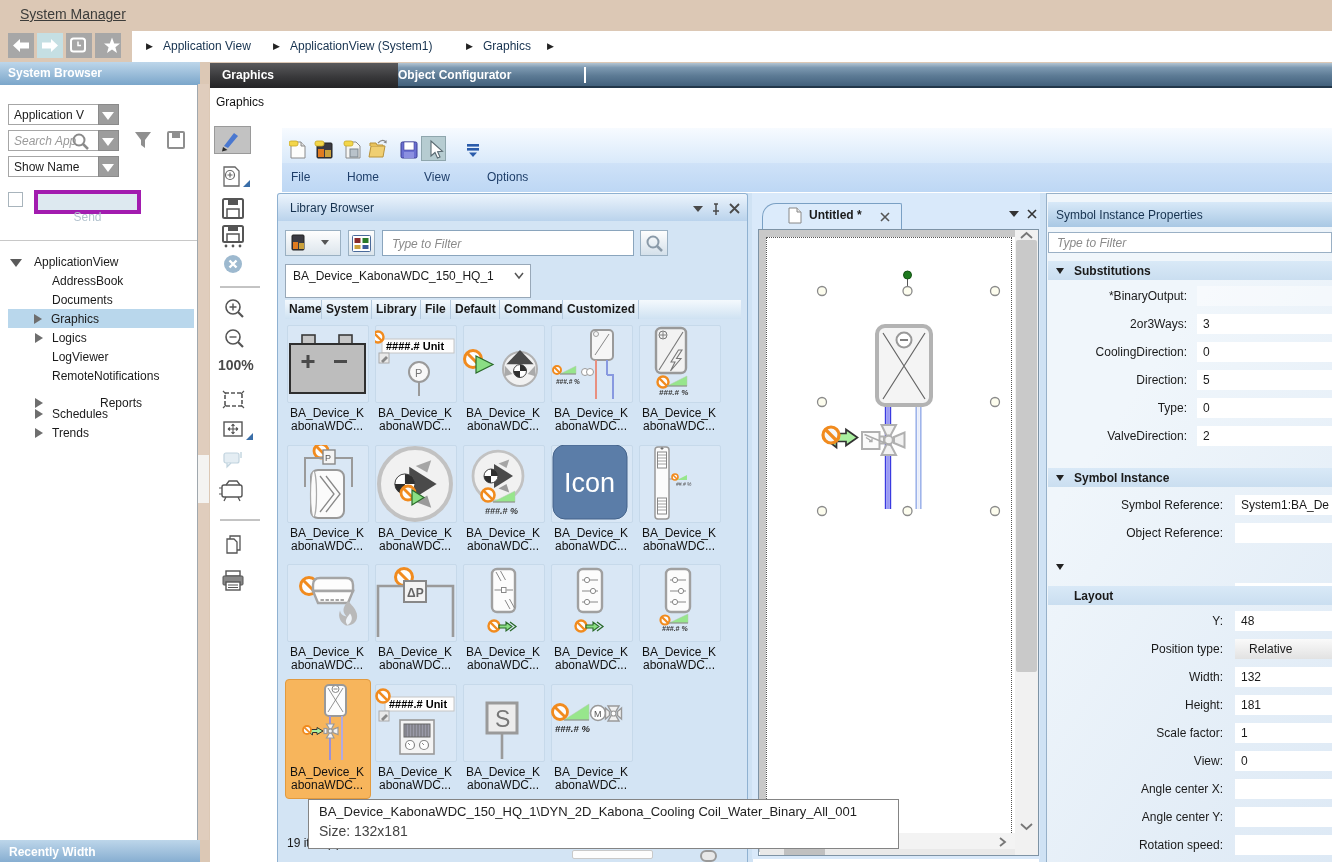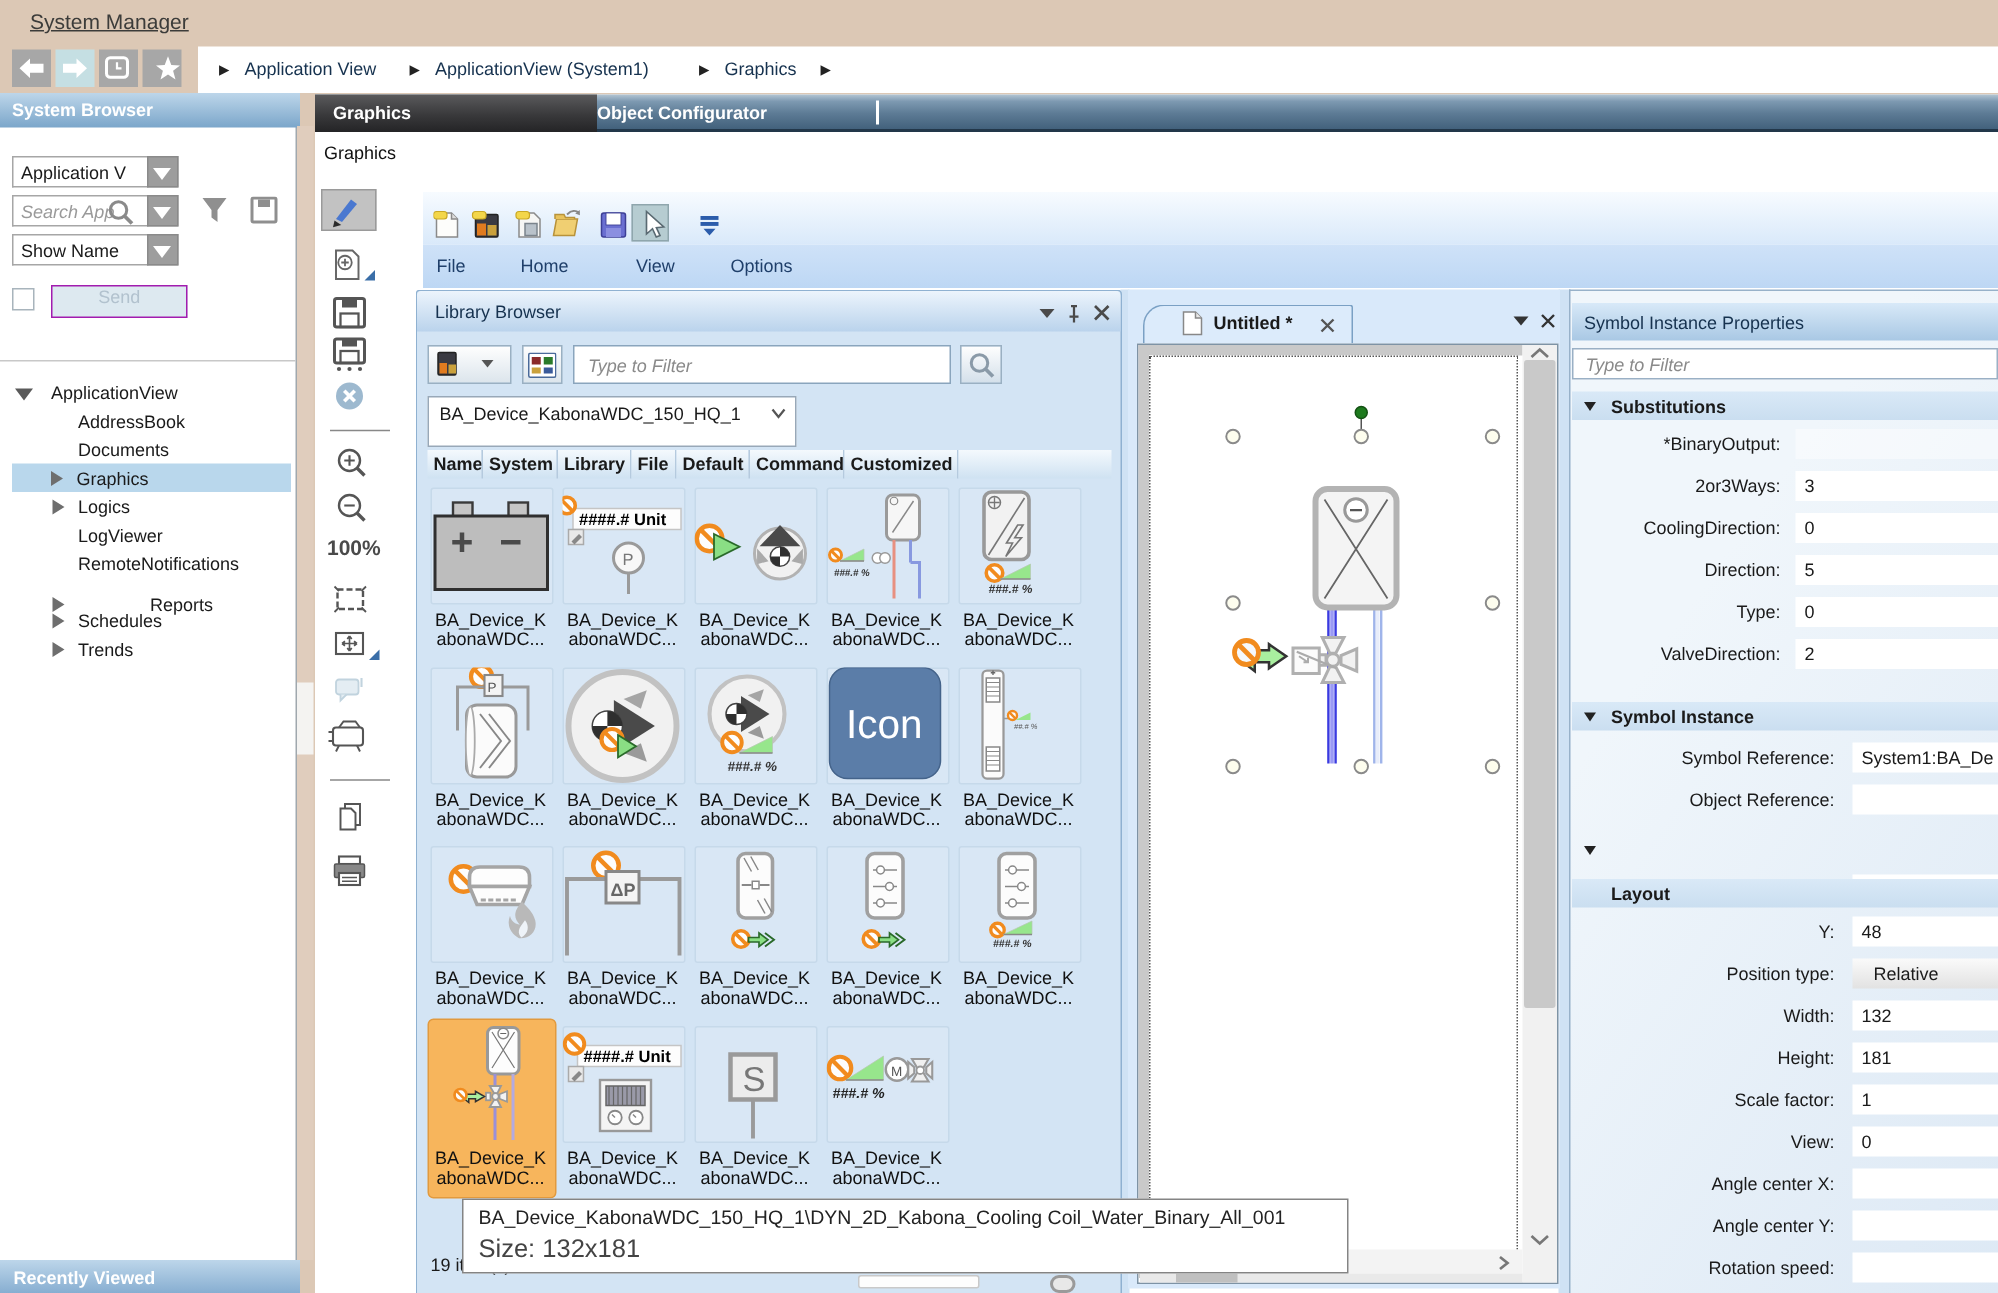--- a/index.html
+++ b/index.html
@@ -59,35 +59,35 @@
   <line x1="13" y1="12" x2="18" y2="17" stroke="#8a8a8a" stroke-width="2.5"></line>
 </svg>
 <div class="abs combo" style="top:156px;">Show Name</div>
 <div class="abs cbtn" style="top:156px;"></div>
 <svg class="abs" style="left:134px;top:131px;" width="52" height="19" viewBox="0 0 52 19">
   <path d="M1 1 L17 1 L11 9 L11 17 L7 14 L7 9 Z" fill="#8f8f8f"></path>
   <rect x="34" y="1" width="16" height="16" rx="1" fill="none" stroke="#8f8f8f" stroke-width="2"></rect>
   <rect x="38" y="2" width="8" height="5" fill="#8f8f8f"></rect>
 </svg>
 <div class="abs" style="left:8px;top:192px;width:15px;height:15px;background:#fff;border:1px solid #a8b4bc;"></div>
-<div class="abs" style="left:34px;top:190px;width:91px;height:22px;background:#dde9f0;border:1px solid #a21caf;color:#b2c2ce;text-align:center;padding-top:0;">Send</div>
+<div class="abs" style="left:34px;top:190px;width:107px;height:22px;background:#dde9f0;border:4px solid #a21caf;color:#b2c2ce;text-align:center;padding-top:16px;">Send</div>
 <div class="abs" style="left:0;top:240px;width:197px;height:1px;background:#c8c8c8;"></div>
 <div class="abs trow" style="top:252px;"><span class="tri-d"></span><span style="margin-left:33px;">ApplicationView</span></div>
 <div class="abs trow" style="top:271px;"><span style="margin-left:51px;">AddressBook</span></div>
 <div class="abs trow" style="top:290px;"><span style="margin-left:51px;">Documents</span></div>
 <div class="abs trow" style="top:309px;background:#b9d7ec;left:8px;width:186px;"><span class="tri-r" style="left:26px;"></span><span style="margin-left:43px;">Graphics</span></div>
 <div class="abs trow" style="top:328px;"><span class="tri-r"></span><span style="margin-left:51px;">Logics</span></div>
 <div class="abs trow" style="top:347px;"><span style="margin-left:51px;">LogViewer</span></div>
 <div class="abs trow" style="top:366px;"><span style="margin-left:51px;">RemoteNotifications</span></div>
 <div class="abs trow" style="top:393px;padding-left:48px;"><span class="tri-r"></span><span style="margin-left:51px;">Reports</span></div>
 <div class="abs trow" style="top:404px;"><span class="tri-r"></span><span style="margin-left:51px;">Schedules</span></div>
 <div class="abs trow" style="top:423px;"><span class="tri-r"></span><span style="margin-left:51px;">Trends</span></div>
 <div class="abs" style="left:198px;top:84px;width:11px;height:756px;background:#e0cdbd;"></div>
 <div class="abs" style="left:198px;top:455px;width:11px;height:48px;background:#f4f3f1;"></div>
-<div class="abs" style="left:0;top:840px;width:200px;height:22px;background:linear-gradient(#bdd6ea,#87aed1);color:#fff;font-weight:bold;font-size:12px;padding:5px 0 0 9px;">Recently Viewed</div>
+<div class="abs" style="left:0;top:840px;width:200px;height:22px;background:linear-gradient(#bdd6ea,#87aed1);color:#fff;font-weight:bold;font-size:12px;padding:5px 0 0 9px;">Recently Width</div>
 
 <div class="abs" style="left:210px;top:63px;width:1122px;height:799px;background:#fff;"></div>
 
 <div class="abs" style="left:210px;top:63px;width:1122px;height:25px;background:linear-gradient(#b3c5d3,#7d99b1 20%,#5d7b95 55%,#42617c);border-bottom:2px solid #22374a;"></div>
 <div class="abs" style="left:210px;top:63px;width:188px;height:25px;background:linear-gradient(#5a5a5c,#39393b 55%,#242426);color:#fff;font-weight:bold;padding:5px 0 0 12px;">Graphics</div>
 <div class="abs" style="left:398px;top:68px;width:200px;color:#fff;font-weight:bold;">Object Configurator</div>
 <div class="abs" style="left:584px;top:67px;width:2px;height:16px;background:#fff;"></div>
 <div class="abs" style="left:216px;top:95px;font-size:12px;color:#111;">Graphics</div>
 
 <div class="abs" style="left:282px;top:128px;width:1050px;height:35px;background:linear-gradient(#f7fbff,#d9e9fa);"></div>
@@ -657,13 +657,13 @@
     <div class="abs plabel" style="left:1100px;top:831px;width:123px;">Rotation speed:</div>
     <div class="abs pfield" style="left:1235px;top:835px;width:97px;"></div>
   </div>
 <div class="abs sech" style="top:468px;">Symbol Instance</div>
 <div class="abs sarr" style="left:1056px;top:475px;"></div>
 <div class="abs sech" style="top:557px;margin-top:29px;">Layout</div>
 <div class="abs sarr" style="left:1056px;top:564px;"></div>
 
 <div class="abs" style="left:308px;top:799px;width:591px;height:50px;background:#fff;border:1px solid #848484;z-index:60;"></div>
 <div class="abs" style="left:319px;top:804px;z-index:61;font-size:13px;color:#222;">BA_Device_KabonaWDC_150_HQ_1\DYN_2D_Kabona_Cooling Coil_Water_Binary_All_001</div>
-<div class="abs" style="left:319px;top:823px;z-index:61;color:#444;font-size:17px;">Size: 132x181</div>
+<div class="abs" style="left:319px;top:823px;z-index:61;color:#444;font-size:14px;">Size: 132x181</div>
 
 </body></html>

